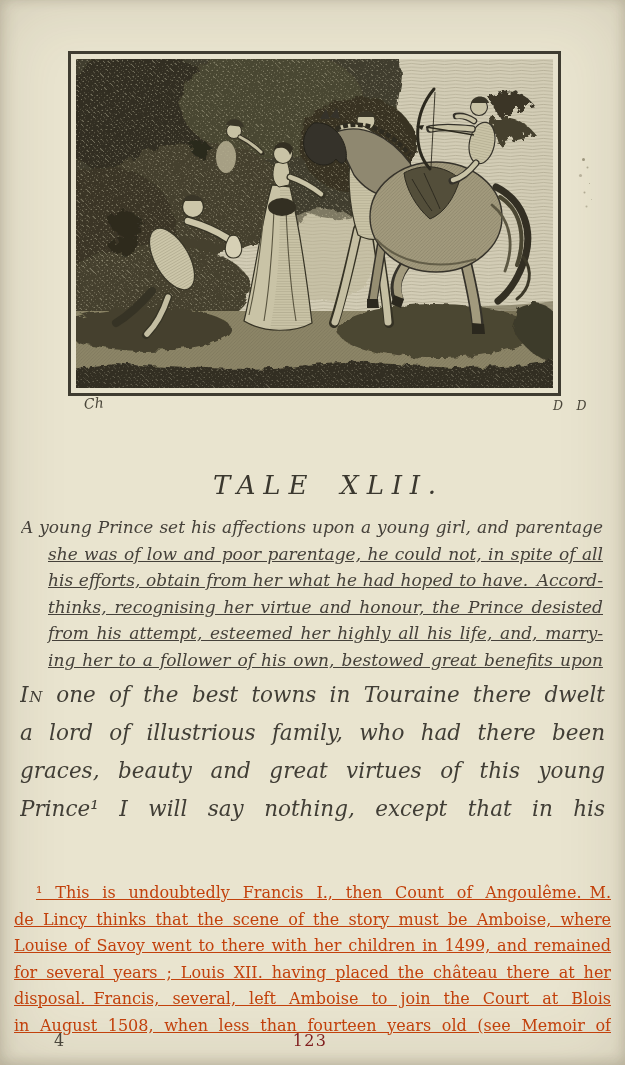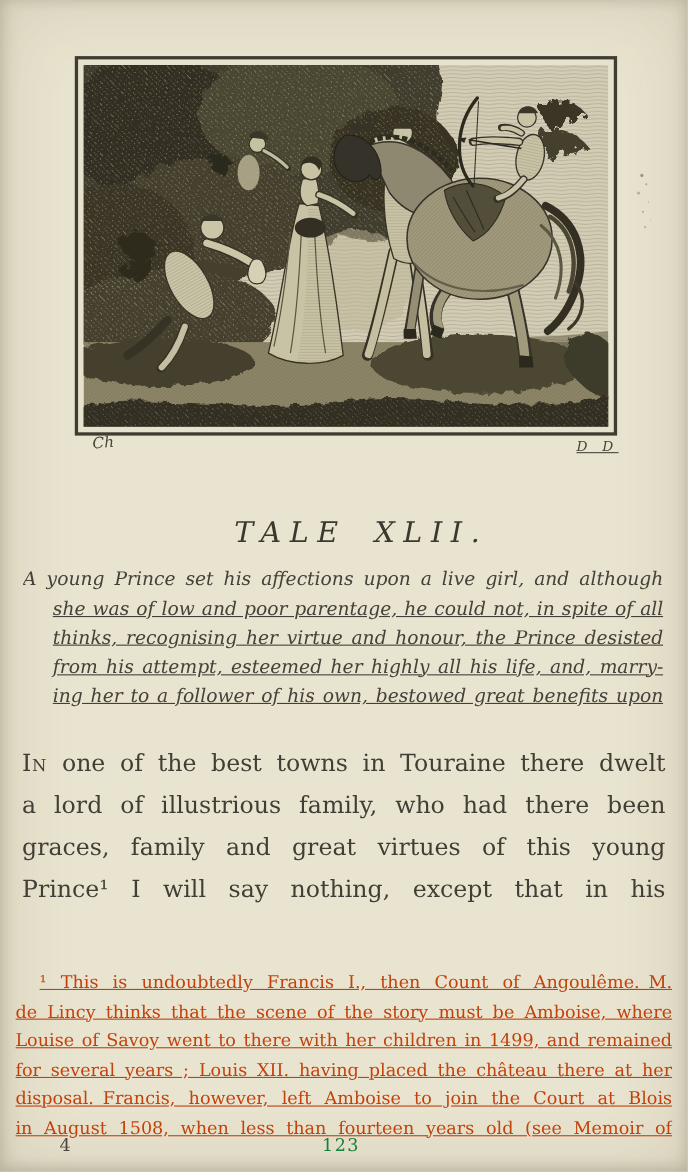--- a/index.html
+++ b/index.html
@@ -17,21 +17,21 @@
   }
   
   .plate{
     position:absolute;left:68px;top:51px;
     border:3px solid #3f3c31;
     padding:5px;background:#e7e2cd;
   }
   .plate svg{display:block;}
   .sig{position:absolute;font-style:italic;color:#4a463a;}
   .sig-l{left:84px;top:395px;font-size:14px;transform:rotate(-4deg);}
-  .sig-r{left:524px;top:398px;font-size:12.5px;letter-spacing:.38em;text-decoration:underline;}
+  .sig-r{left:553px;top:398px;font-size:12.5px;letter-spacing:.38em;}
   .smudge{
     position:absolute;left:582px;top:158px;width:3px;height:3px;border-radius:50%;
     background:rgba(96,90,62,.55);
     box-shadow:4px 8px 0 -0.5px rgba(96,90,62,.4),
                -3px 16px 0 0 rgba(96,90,62,.35),
                6px 24px 0 -1px rgba(96,90,62,.45),
                1px 33px 0 -0.5px rgba(96,90,62,.4),
                8px 40px 0 -1px rgba(96,90,62,.3),
                3px 47px 0 -0.5px rgba(96,90,62,.35);
   }
@@ -50,31 +50,31 @@
   .argument{
     position:absolute;left:21px;top:514px;width:582px;
     font-style:italic;font-size:17px;line-height:26.5px;color:#45413a;
   }
   .argument .jline{height:26.5px;}
   .argument .indent{padding-left:27px;text-decoration:underline;}
   .bodytext{
     position:absolute;left:20px;top:676px;width:585px;
     font-size:21.5px;line-height:38px;color:#413e36;
   }
-  .bodytext .jline{height:38px;}
+  .bodytext .jline{height:38px;font-style:italic;}
   .lead{font-variant:small-caps;letter-spacing:.03em;}
   .footnote{
     position:absolute;left:14px;top:880px;width:597px;
     font-size:16px;line-height:26.5px;color:#c2410c;text-decoration:underline;
   }
   .footnote .jline{height:26.5px;}
   .footnote .fn-first{text-indent:22px;}
   .foot-sig{position:absolute;left:54px;top:1031px;font-size:16px;color:#4a463c;}
   .foot-page{position:absolute;left:10px;top:1031px;width:600px;text-align:center;
-    font-size:16px;letter-spacing:.08em;color:#15803d;}
+    font-size:16px;letter-spacing:.08em;color:#7f1d1d;}
 </style>
 </head>
 <body>
 
 <div class="page">
 
   <div class="plate">
     <svg width="477" height="329" viewBox="0 0 477 329">
       <defs>
         <filter id="rgh" x="-15%" y="-15%" width="130%" height="130%">
@@ -243,42 +243,43 @@
     </svg>
   </div>
 
   <div class="sig sig-l">Ch</div>
   <div class="sig sig-r">D D</div>
   <div class="smudge"></div>
 
   <h1 class="title">TALE XLII.</h1>
 
   <div class="argument">
-    <div class="jline">A young Prince set his affections upon a live girl, and although</div>
+    <div class="jline">A young Prince set his affections upon a young girl, and parentage</div>
     <div class="jline indent">she was of low and poor parentage, he could not, in spite of all</div>
+    <div class="jline indent">his efforts, obtain from her what he had hoped to have. Accord-</div>
     <div class="jline indent">thinks, recognising her virtue and honour, the Prince desisted</div>
     <div class="jline indent">from his attempt, esteemed her highly all his life, and, marry-</div>
     <div class="jline indent">ing her to a follower of his own, bestowed great benefits upon her.</div>
   </div>
 
   <div class="bodytext">
     <div class="jline">
       <span class="lead">In</span>
       <span>one of the best towns in Touraine there dwelt</span>
     </div>
     <div class="jline">a lord of illustrious family, who had there been</div>
-    <div class="jline">graces, family and great virtues of this young</div>
+    <div class="jline">graces, beauty and great virtues of this young</div>
     <div class="jline">Prince¹ I will say nothing, except that in his</div>
   </div>
 
   <div class="footnote">
     <div class="jline fn-first">¹ This is undoubtedly Francis I., then Count of Angoulême. M.</div>
     <div class="jline">de Lincy thinks that the scene of the story must be Amboise, where</div>
     <div class="jline">Louise of Savoy went to there with her children in 1499, and remained</div>
     <div class="jline">for several years ; Louis XII. having placed the château there at her</div>
-    <div class="jline">disposal. Francis, however, left Amboise to join the Court at Blois</div>
+    <div class="jline">disposal. Francis, several, left Amboise to join the Court at Blois</div>
     <div class="jline">in August 1508, when less than fourteen years old (see Memoir of</div>
   </div>
 
   <div class="foot-sig">4</div>
   <div class="foot-page">123</div>
 
 </div>
 
 </body></html>

